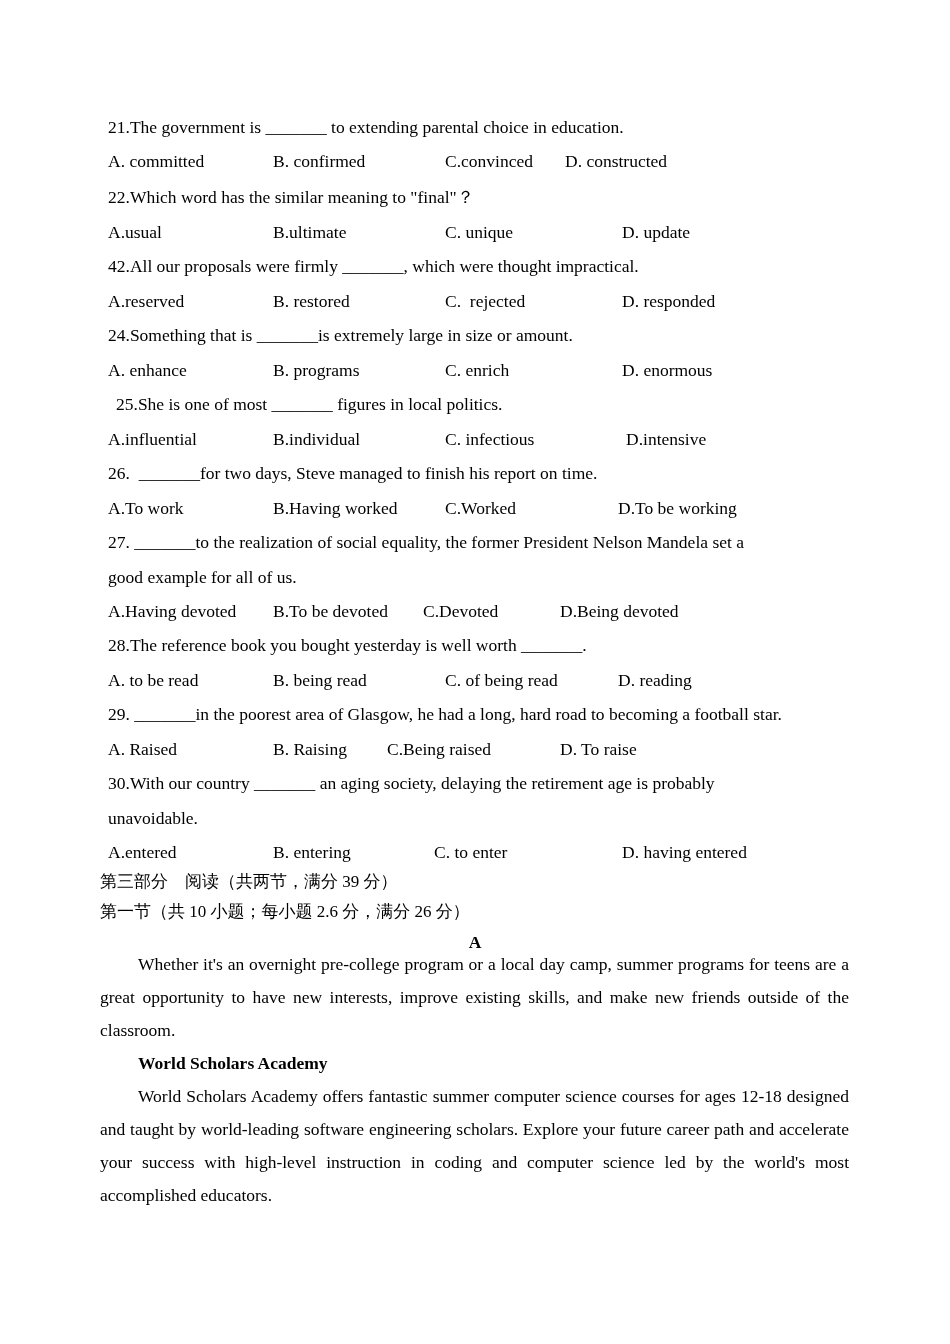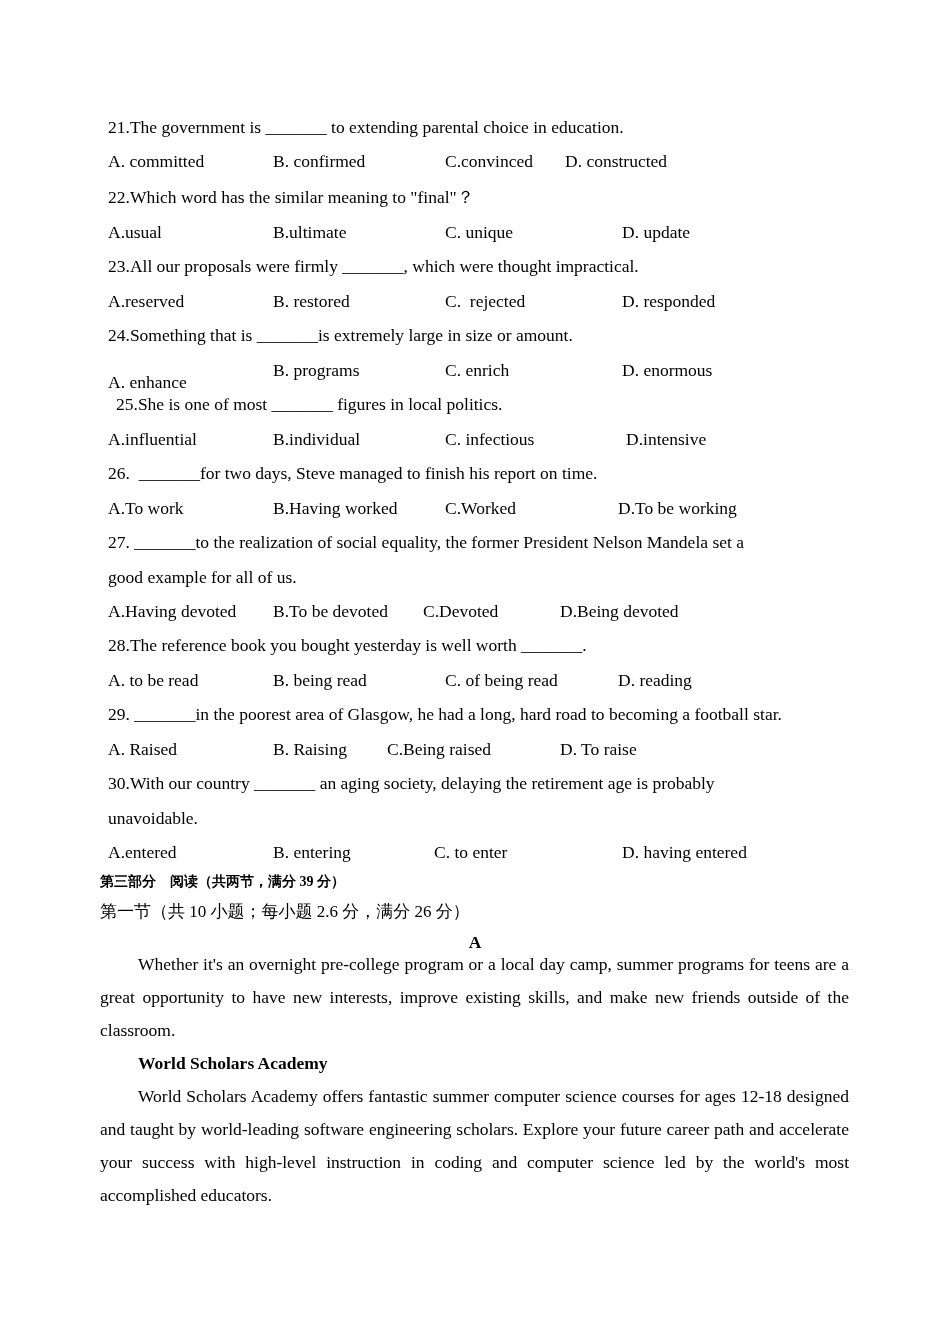--- a/index.html
+++ b/index.html
@@ -4,49 +4,49 @@
   <style>
     html, body { margin: 0; padding: 0; background: #ffffff; }
     body {
       width: 950px; height: 1344px; position: relative; overflow: hidden;
       font-family: "Liberation Serif", "DejaVu Serif", serif;
       color: #000000; font-size: 17.5px;
     }
     .line { position: absolute; white-space: nowrap; line-height: 20px; }
     .opt { position: absolute; white-space: nowrap; line-height: 20px; }
     .bold { font-weight: bold; }
-    .section-title { font-weight: bold; font-size: 14px; text-align: center; }
+    .section-title { font-weight: normal; font-size: 17px; text-align: center; }
     .section-sub { font-size: 17px; }
     .passage-center { position: absolute; left: 0; width: 950px; text-align: center; font-weight: bold; line-height: 20px; }
     .para { position: absolute; left: 100px; width: 749px; text-align: justify; line-height: 33px; text-indent: 38px; }
     .para.last-left { text-align-last: left; }
   </style>
 </head>
 <body>
 
 <div class="line" style="left:108px; top:117px;">21.The government is _______ to extending parental choice in education.</div>
 <div class="opt" style="left:108px; top:151px;">A. committed</div>
 <div class="opt" style="left:273px; top:151px;">B. confirmed</div>
 <div class="opt" style="left:445px; top:151px;">C.convinced</div>
 <div class="opt" style="left:565px; top:151px;">D. constructed</div>
 
 <div class="line" style="left:108px; top:187px;">22.Which word has the similar meaning to "final"？</div>
 <div class="opt" style="left:108px; top:222px;">A.usual</div>
 <div class="opt" style="left:273px; top:222px;">B.ultimate</div>
 <div class="opt" style="left:445px; top:222px;">C. unique</div>
 <div class="opt" style="left:622px; top:222px;">D. update</div>
 
-<div class="line" style="left:108px; top:256px;">23.All our proposals were firmly _______, which were thought impractical.</div>
+<div class="line" style="left:108px; top:256px;">42.All our proposals were firmly _______, which were thought impractical.</div>
 <div class="opt" style="left:108px; top:291px;">A.reserved</div>
 <div class="opt" style="left:273px; top:291px;">B. restored</div>
 <div class="opt" style="left:445px; top:291px; white-space:pre;">C.  rejected</div>
 <div class="opt" style="left:622px; top:291px;">D. responded</div>
 
 <div class="line" style="left:108px; top:325px;">24.Something that is _______is extremely large in size or amount.</div>
-<div class="opt" style="left:108px; top:360px;margin-top:12px;">A. enhance</div>
+<div class="opt" style="left:108px; top:360px;">A. enhance</div>
 <div class="opt" style="left:273px; top:360px;">B. programs</div>
 <div class="opt" style="left:445px; top:360px;">C. enrich</div>
 <div class="opt" style="left:622px; top:360px;">D. enormous</div>
 
 <div class="line" style="left:116px; top:394px;">25.She is one of most _______ figures in local politics.</div>
 <div class="opt" style="left:108px; top:429px;">A.influential</div>
 <div class="opt" style="left:273px; top:429px;">B.individual</div>
 <div class="opt" style="left:445px; top:429px;">C. infectious</div>
 <div class="opt" style="left:626px; top:429px;">D.intensive</div>
 

